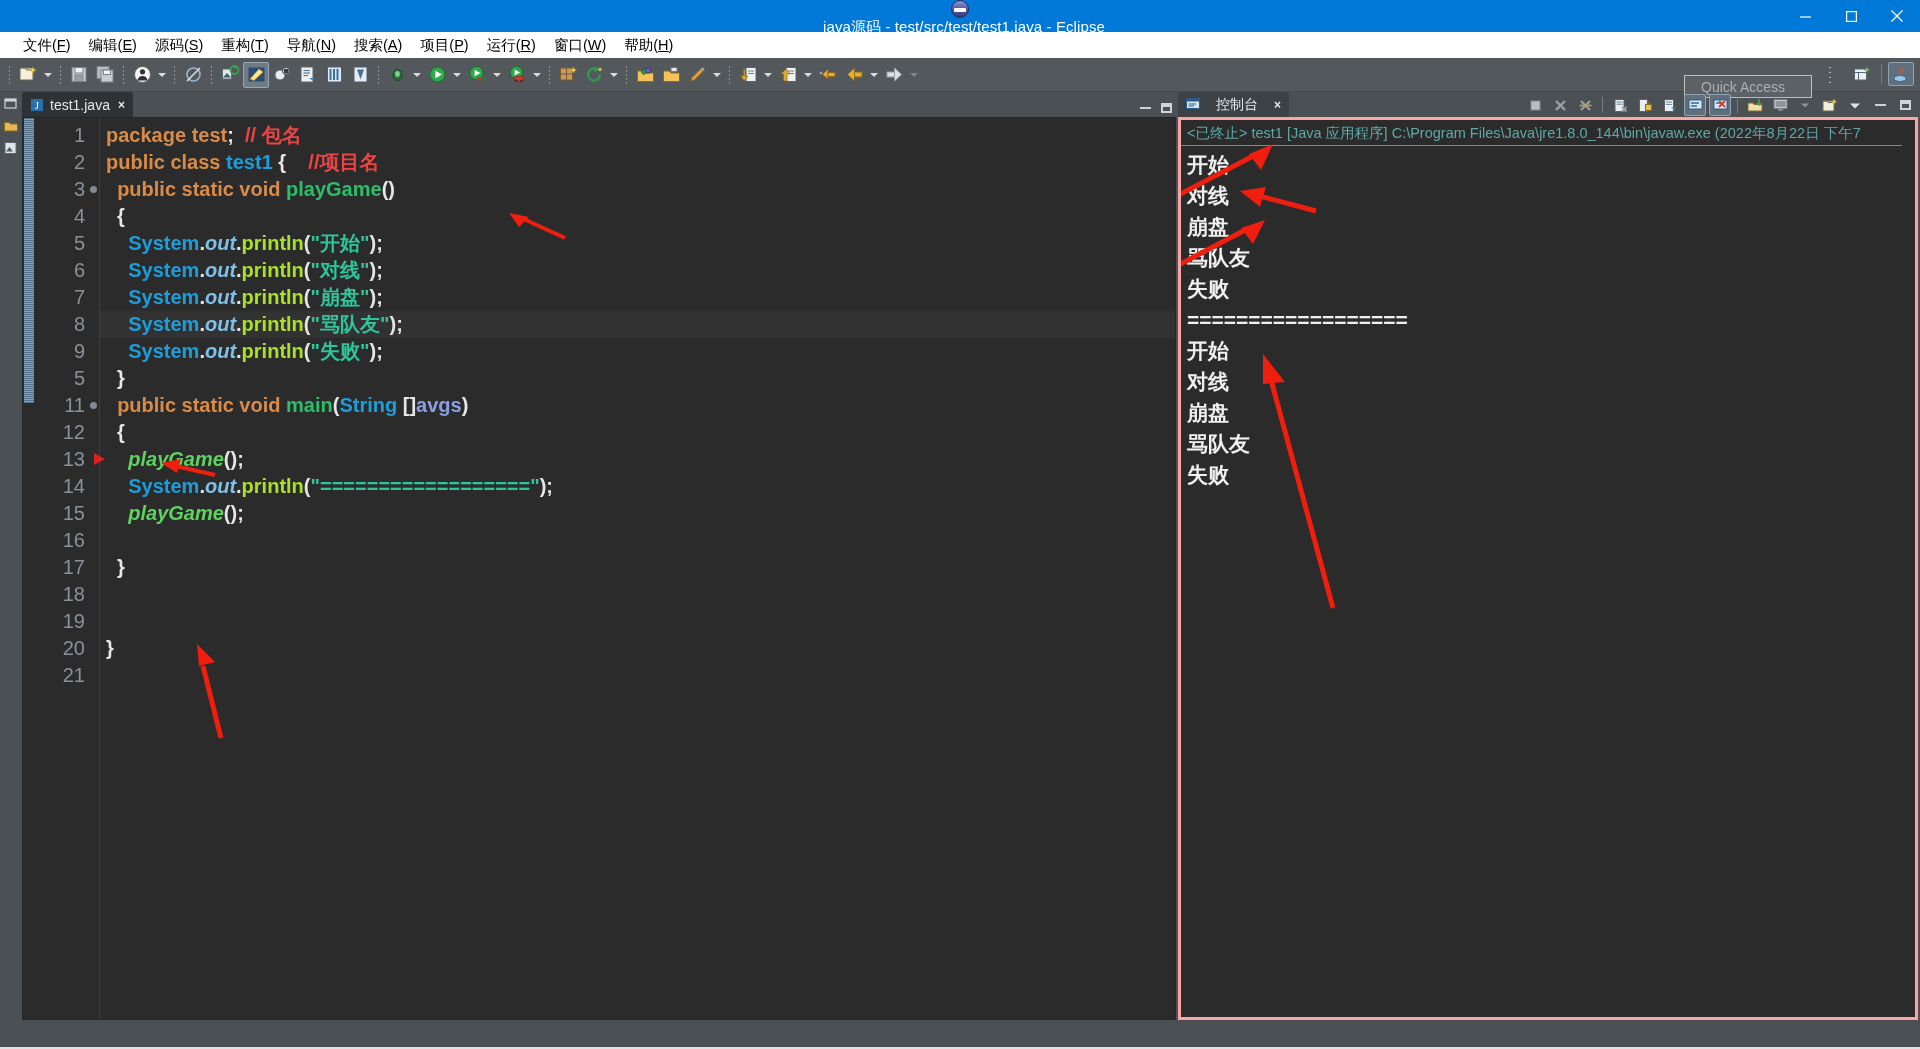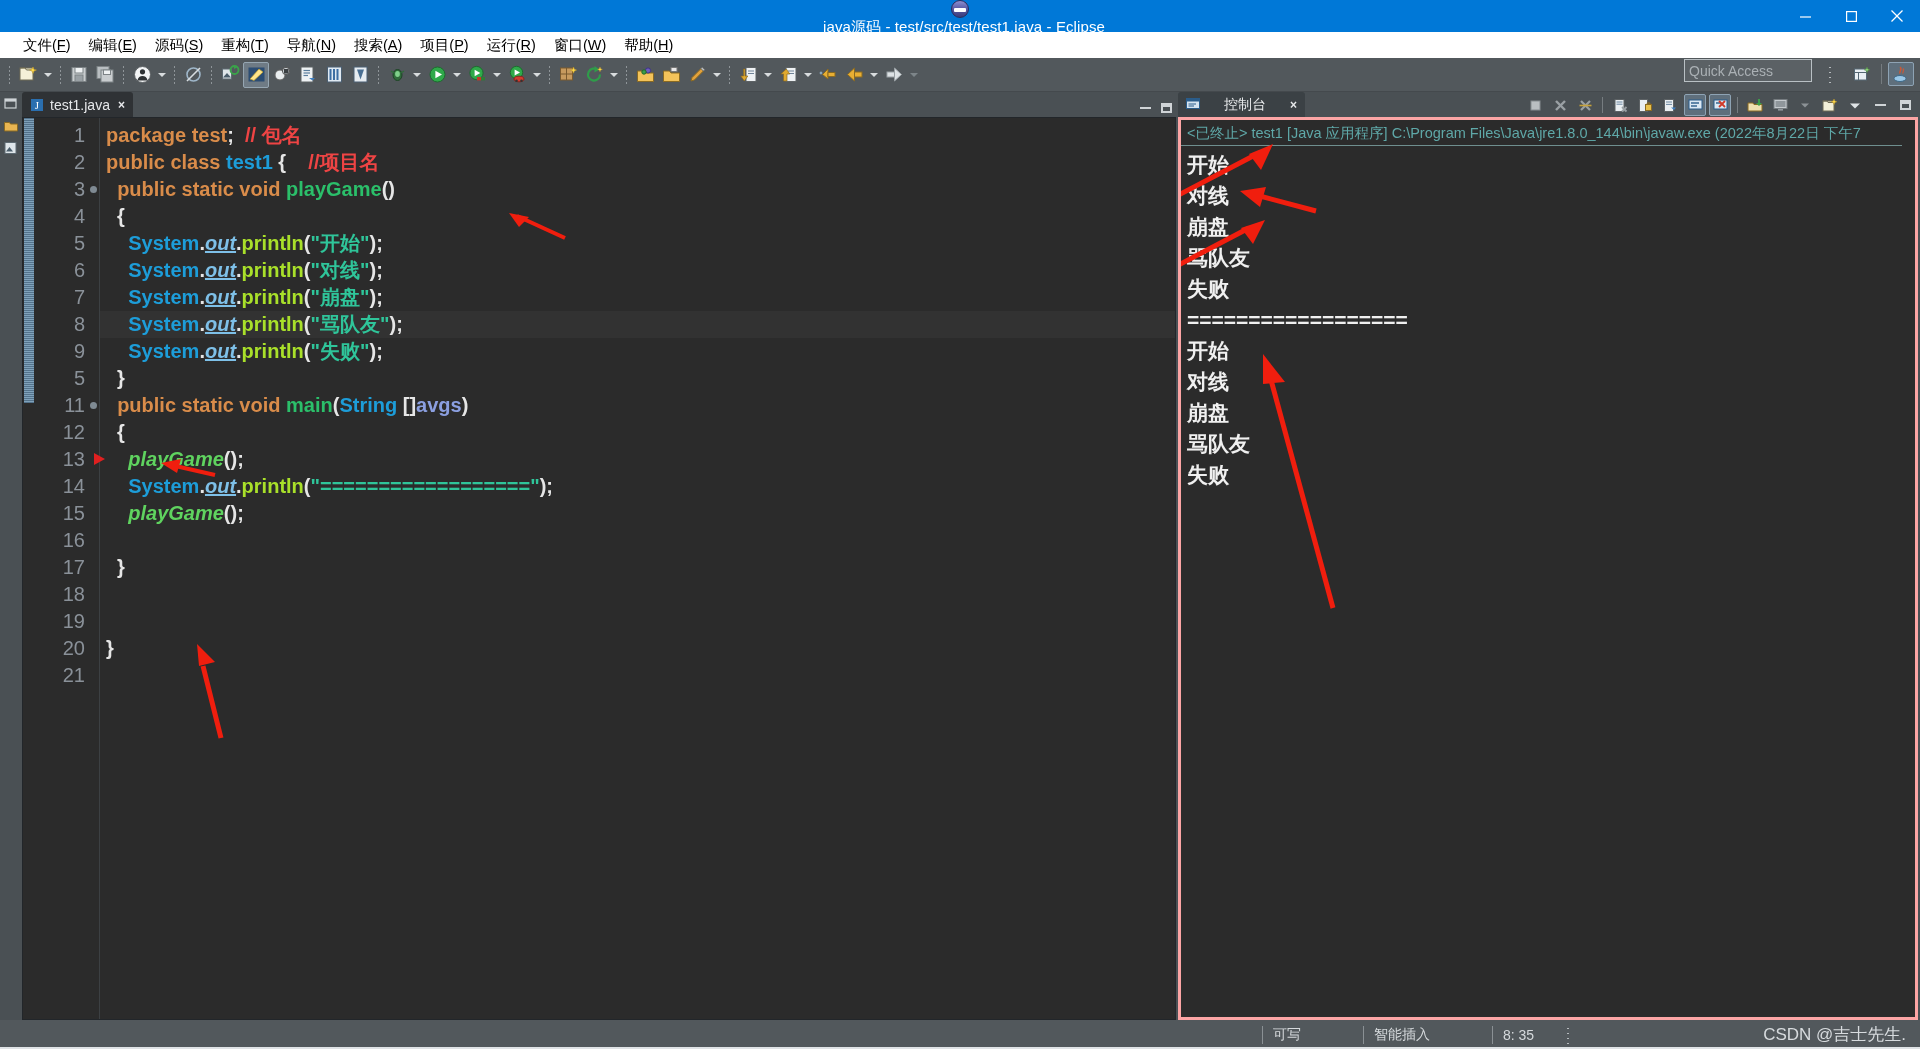--- a/index.html
+++ b/index.html
@@ -63,24 +63,24 @@
     flex: none;
   }
   .tb-arrow i {
     width: 0; height: 0; border-left: 4px solid transparent; border-right: 4px solid transparent;
     border-top: 4px solid #d8dcde; display: block;
   }
   .tb-arrow.dim i { border-top-color: #7d8589; }
   .ic { width: 19px; height: 19px; position: relative; display:block; }
 
   .quick-access {
-    position: absolute; right: 108px; top: 1px;
+    position: absolute; right: 108px; top: 17px;
     width: 128px; height: 23px; background: #5b6165;
     border: 1px solid #b9c0c4; color: #aab0b4; font-size: 14px;
-    display: flex; align-items: center; padding-left: 4px;
+    display: flex; align-items: center; padding-left: 16px;
   }
   .qa-dots {
     position: absolute; right: 88px; top: 7px; width: 4px; height: 20px;
     background-image: radial-gradient(#b5babd 0.8px, transparent 0.9px);
     background-size: 4px 5px;
   }
   .tb-right { position: absolute; right: 6px; top: 4px; display: flex; align-items: center; gap: 6px; }
   .persp-btn { width: 26px; height: 24px; display: flex; align-items: center; justify-content: center; }
   .persp-btn.sel { background: #5f6f7c; border: 1px solid #8ea3b4; border-radius: 2px; }
   .persp-div { width: 1px; height: 20px; background: #767c80; }
@@ -141,32 +141,32 @@
   .code {
     flex: 1; padding: 4px 0 0 6px; font: bold 20px/27px "Liberation Sans", sans-serif;
     white-space: pre; color: #d8d8d8; position: relative; overflow: hidden;
   }
   .code .row { height: 27px; }
   .code .row.cur { background: #323232; margin-left: -6px; padding-left: 6px; }
   .kw  { color: #d98c4a; }
   .cls { color: #1d9dd9; }
   .mth { color: #2bbf6a; }
   .mthcall { color: #5fd35f; font-style: italic; font-weight: bold; }
-  .fld { color: #7ec0e8; font-style: italic; text-decoration: underline; }
+  .fld { color: #7ec0e8; font-style: italic; }
   .prt { color: #a9e02a; margin-top: 14px; }
   .str { color: #2fc59a; }
   .cmt { color: #ef4444; font-weight: bold; }
   .pun { color: #e6e6e6; }
   .var { color: #8b9fe0; }
 
   
   .console-part { width: 740px; flex: none; display: flex; flex-direction: column; margin-right: 2px; }
   .console-tabrow { height: 25px; display: flex; align-items: flex-end; position: relative; }
   .ctab {
-    height: 25px; display: flex; align-items: center; gap: 24px; padding: 0 8px;
+    height: 25px; display: flex; align-items: center; gap: 16px; padding: 0 8px;
     background: #3b4145; color: #e6e8ea; font-size: 14px;
     border-top-left-radius: 3px; border-top-right-radius: 3px;
   }
   .ctab .ctab-x { font-size: 12px; font-weight: bold; }
   .console-tools { position: absolute; right: 2px; bottom: 1px; display: flex; align-items: center; gap: 3px; }
   .ctool { width: 22px; height: 22px; display: flex; align-items: center; justify-content: center; }
   .ctool.on { background: #5f6f7c; border: 1px solid #8ea3b4; border-radius: 2px; }
   .ctool-div { width: 1px; height: 16px; background: #767c80; margin: 0 3px; }
 
   .console-body {
@@ -696,23 +696,15 @@
           <path d="M104 2 L92 26 L80 10 Z" fill="#f01e0e"></path>
         </svg>
         <svg class="anno" style="left:68px;top:230px;" width="110" height="270" viewBox="0 0 110 270">
           <path d="M84 258 L22 30" stroke="#f01e0e" stroke-width="5"></path>
           <path d="M14 4 L36 32 L14 34 Z" fill="#f01e0e"></path>
         </svg>
       </div>
     </div>
   </div>
 
-  <div class="statusbar">
-    <div style="width:1262px"></div>
-    <div class="sb-cell">可写</div>
-    <div class="sb-cell" style="margin-left:52px">智能插入</div>
-    <div class="sb-cell" style="margin-left:52px">8: 35</div>
-    <div class="sb-dots"></div>
-    <div class="watermark">CSDN @吉士先生.</div>
-  </div>
 
   <div class="tb-sliver"></div>
 </div>
 
 </body></html>

